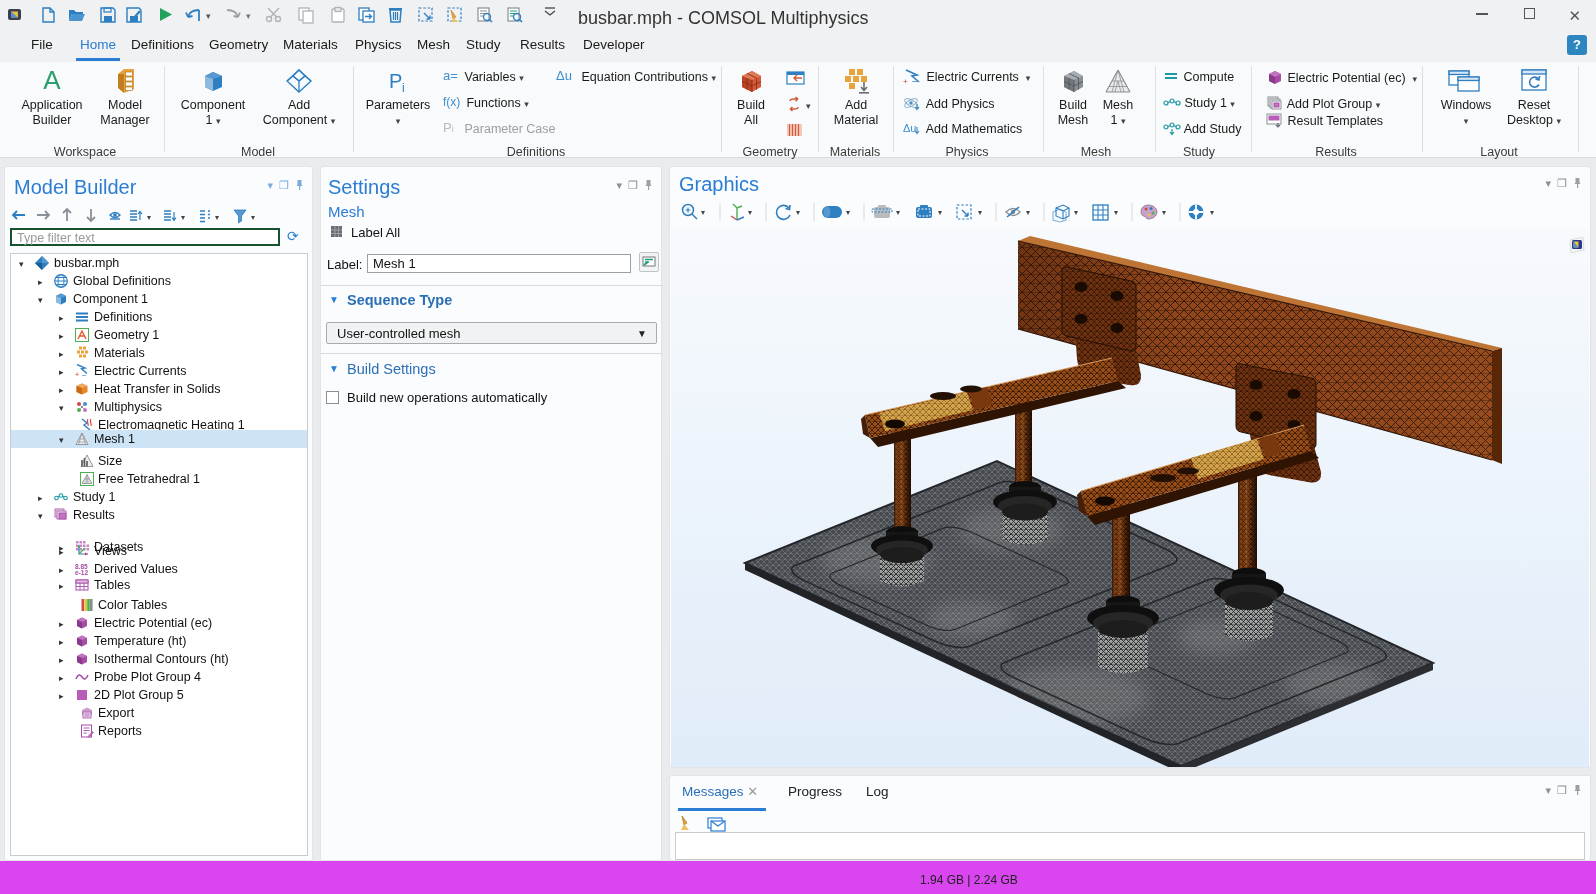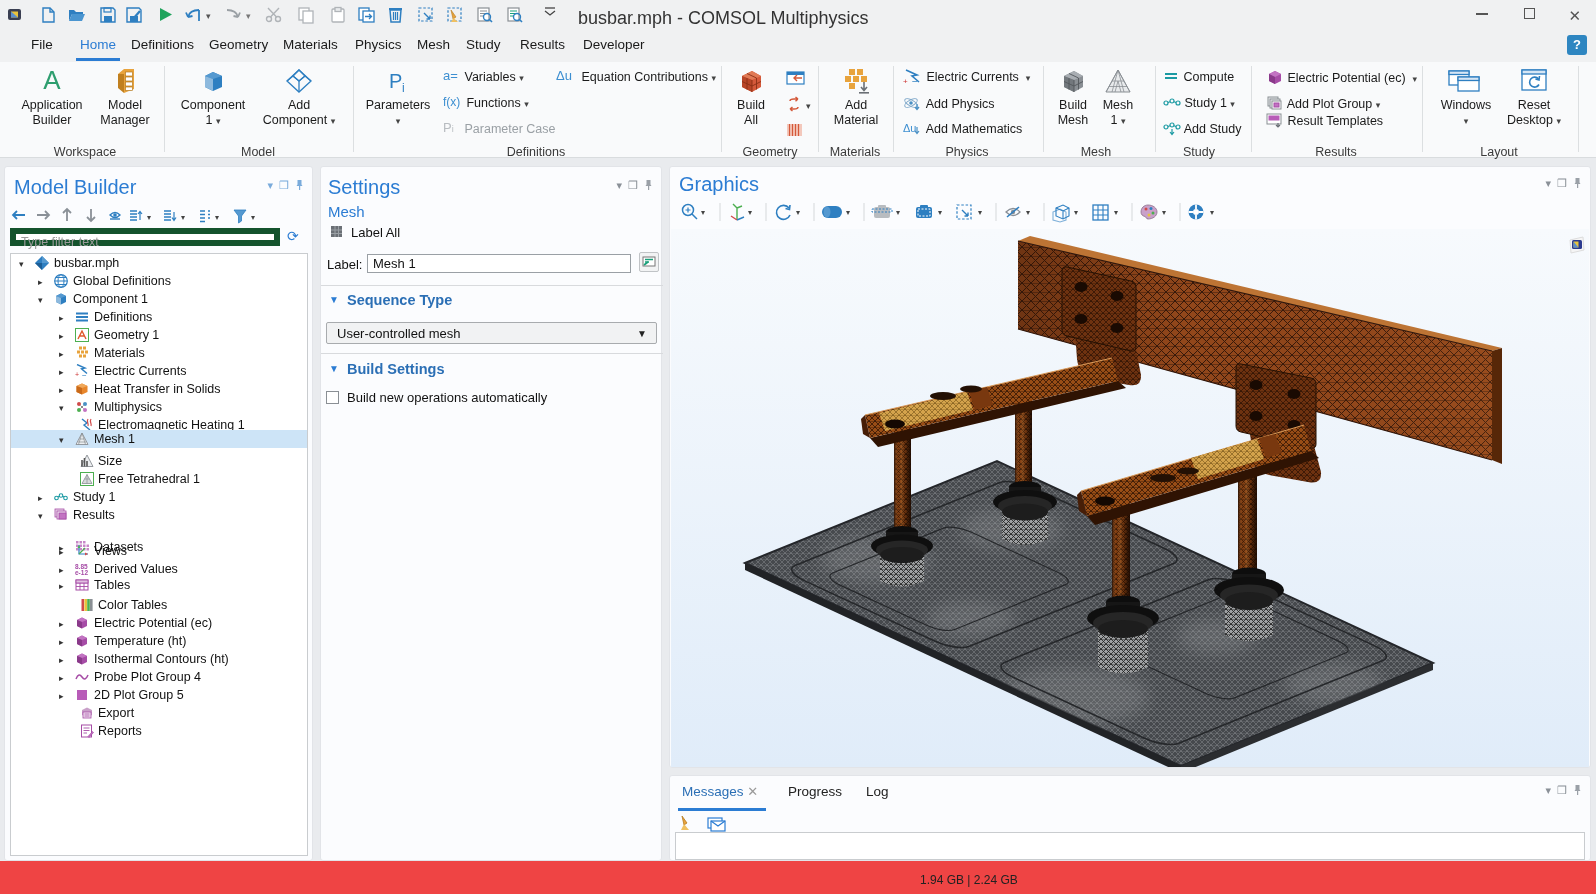--- a/index.html
+++ b/index.html
@@ -11,21 +11,21 @@
 #ribbon { position:absolute; left:0; top:62px; width:1596px; height:96px; background:#f9fafb; border-bottom:1px solid #d9dcde; }
 .gsep { position:absolute; top:4px; height:86px; width:1px; background:#dcdfe1; }
 .glabel { position:absolute; top:83px; font-size:12.5px; color:#3a3a3a; text-align:center; }
 .bigbtn { position:absolute; top:6px; text-align:center; font-size:12.5px; color:#1a1a1a; line-height:15px; }
 .bigbtn svg { display:block; margin:0 auto 4px auto; }
 .smallrow { position:absolute; font-size:12.5px; color:#1a1a1a; height:16px; line-height:16px; white-space:nowrap; }
 .chev { color:#444; font-size:9px; }
 .panel { position:absolute; background:#fbfcfe; border:1px solid #e2e4e8; border-radius:3px; }
 .ptitle { font-size:20px; color:#2b7cd3; }
 .wicons { position:absolute; color:#8a9097; font-size:11px; }
-#statusbar { position:absolute; left:0; top:861px; width:1596px; height:33px; background:#ef4444; font-size:12px; color:#222; line-height:26px; }
+#statusbar { position:absolute; left:0; top:861px; width:1596px; height:33px; background:#d946ef; font-size:12px; color:#222; line-height:26px; }
 .treerow { position:absolute; left:0; height:18px; line-height:18px; font-size:12.5px; color:#111; white-space:nowrap; }
 .ticon { display:inline-block; width:14px; height:14px; vertical-align:-3px; margin-right:5px; }
 .tchev { display:inline-block; width:12px; color:#333; font-size:9px; }
 </style>
 </head>
 <body>
 
 <div id="titlebar">
   <div style="position:absolute;left:578px;top:8px;font-size:18px;color:#333">busbar.mph - COMSOL Multiphysics</div>
   <div style="position:absolute;right:108px;top:13px;width:12px;height:1.5px;background:#555"></div>
@@ -353,21 +353,21 @@
     <g transform="translate(188,2)" stroke="#2e7fc1" stroke-width="1.6" fill="none">
         <path d="M1 2 H6 M1 5.5 H6 M1 9 H6 M1 12.5 H6"></path>
         <path d="M9 2 H11 M9 5.5 H11 M9 9 H11"></path>
       </g>
       <text x="204" y="13" font-size="8" fill="#444">▾</text>
     <g transform="translate(222,2)">
         <path d="M1 1 L13 1 L8.5 7 L8.5 12 L5.5 14 L5.5 7 Z" fill="#5599d0" stroke="#2e7fc1" stroke-width="0.8"></path>
       </g>
       <text x="240" y="13" font-size="8" fill="#444">▾</text>
   </svg>
-  <div style="position:absolute;left:5px;top:61px;width:270px;height:18px;border:6px solid #14532d;background:#fff;font-size:12.5px;color:#9a9a9a;line-height:17px;padding-left:5px">Type filter text</div>
+  <div style="position:absolute;left:5px;top:61px;width:270px;height:18px;border:2px solid #14532d;background:#fff;font-size:12.5px;color:#9a9a9a;line-height:17px;padding-left:5px">Type filter text</div>
   <div style="position:absolute;left:282px;top:61px;width:18px;height:18px;color:#2b7cd3;font-size:14px">⟳</div>
   <div id="treebox" style="position:absolute;left:5px;top:86px;width:298px;height:603px;border:1px solid #c9cccf;background:#fff;overflow:hidden">
 <div class="treerow" style="top:0px"><span style="margin-left:8px" class="tchev">▾</span><span style="margin-left:4px" class="ticon"><svg width="14" height="14">
             <path d="M7 0 L14 7 L7 14 L0 7 Z" fill="#2e7fc1"></path>
             <path d="M7 0 L14 7 L7 7 Z" fill="#5599d0"></path>
             <path d="M0 7 L7 7 L7 14 Z" fill="#1c5e96"></path>
           </svg></span>busbar.mph</div>
 <div class="treerow" style="top:18px"><span style="margin-left:27px" class="tchev">▸</span><span style="margin-left:4px" class="ticon"><svg width="14" height="14">
             <circle cx="7" cy="7" r="6.3" fill="none" stroke="#2e7fc1" stroke-width="1.2"></circle>
             <ellipse cx="7" cy="7" rx="3" ry="6.3" fill="none" stroke="#2e7fc1" stroke-width="1"></ellipse>
@@ -534,21 +534,21 @@
       </svg>
   </div>
   <div style="position:absolute;left:0;top:118px;width:342px;height:1px;background:#d8dadd"></div>
   <div style="position:absolute;left:8px;top:127px;color:#2b7cd3;font-size:10px">▼</div>
   <div style="position:absolute;left:26px;top:125px;font-size:14.5px;color:#2b6fb5;font-weight:bold">Sequence Type</div>
   <div style="position:absolute;left:5px;top:155px;width:331px;height:22px;border:1px solid #a8abae;border-radius:2px;background:#f1f2f3;font-size:13px;color:#111;line-height:21px;padding-left:10px">User-controlled mesh
     <span style="position:absolute;right:9px;top:0px;color:#222;font-size:10px">▼</span>
   </div>
   <div style="position:absolute;left:0;top:186px;width:342px;height:1px;background:#d8dadd"></div>
   <div style="position:absolute;left:8px;top:196px;color:#2b7cd3;font-size:10px">▼</div>
-  <div style="position:absolute;left:26px;top:194px;font-size:14.5px;color:#2b6fb5;font-weight:bold">Build Settings</div>
+  <div style="position:absolute;left:26px;top:194px;font-size:14.5px;color:#2b6fb5;font-weight:normal">Build Settings</div>
   <div style="position:absolute;left:5px;top:224px;width:13px;height:13px;border:1px solid #8a8f94;background:#fff"></div>
   <div style="position:absolute;left:26px;top:223px;font-size:13px;color:#111">Build new operations automatically</div>
 </div>
 
 <div id="graphics" class="panel" style="left:669px;top:166px;width:922px;height:602px">
   <div class="ptitle" style="position:absolute;left:9px;top:6px">Graphics</div>
   <div class="wicons" style="right:8px;top:10px">▾&nbsp;&nbsp;❒&nbsp;&nbsp;<svg width="9" height="12" style="vertical-align:-2px">
         <path d="M2.5 1 H6.5 V5.5 L7.5 7 H1.5 L2.5 5.5 Z" fill="#9aa0a7"></path>
         <rect x="4" y="7" width="1.2" height="4" fill="#9aa0a7"></rect>
       </svg></div>

